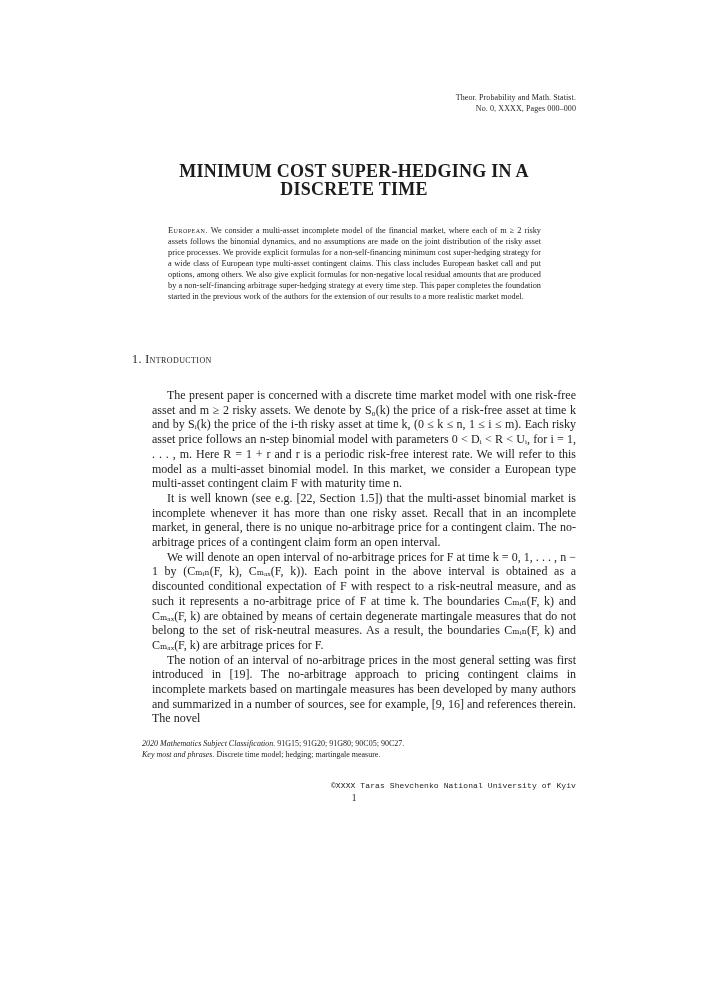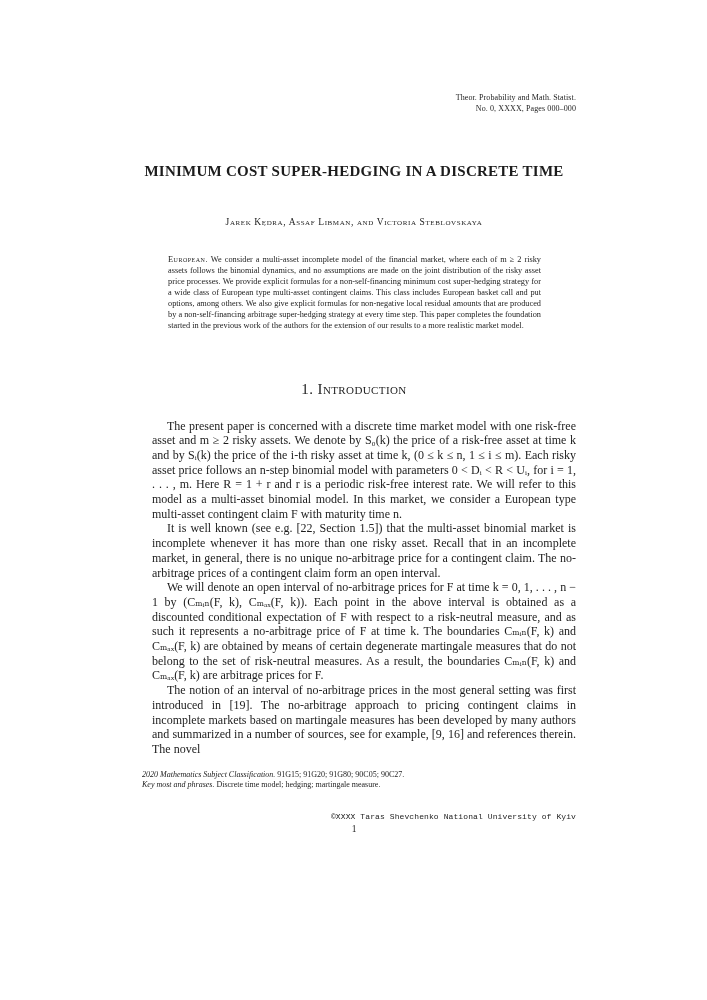--- a/index.html
+++ b/index.html
@@ -26,21 +26,21 @@
   .journal-header {
     margin-top: 93px;
     text-align: right;
     font-size: 8px;
     line-height: 10.5px;
     letter-spacing: 0.1px;
   }
   .paper-title {
     margin: 49px 0 0 0;
     text-align: center;
-    font-size: 15px;
+    font-size: 18px;
     font-weight: bold;
     line-height: 17.5px;
     letter-spacing: 0.25px;
   }
   .paper-title span { display: block; }
   .authors {
     margin-top: 36px;
     text-align: center;
     font-variant: small-caps;
     font-size: 9.5px;
@@ -51,22 +51,21 @@
     font-size: 8.3px;
     line-height: 11px;
     text-align: justify;
   }
   .abstract-label {
     font-variant: small-caps;
     letter-spacing: 0.5px;
   }
   .section-heading {
     margin: 50px 0 0 0;
-    text-align: center;
-    font-size: 15px;
+    font-size: 12px;
     font-weight: normal;
     font-variant: small-caps;
     letter-spacing: 0.4px;
   }
   .body-text {
     margin-top: 21px;
     font-size: 12px;
     line-height: 14.7px;
     text-align: justify;
     margin-left: 20px;
@@ -107,21 +106,20 @@
 
     <div class="journal-header">
       <div>Theor. Probability and Math. Statist.</div>
       <div>No. 0, XXXX, Pages 000–000</div>
     </div>
 
     <h1 class="paper-title">
       <span>MINIMUM COST SUPER-HEDGING IN A DISCRETE TIME</span>
     </h1>
 
-    <div class="authors">Jarek Kędra, Assaf Libman, and Victoria Steblovskaya</div>
 
     <div class="abstract">
       <span class="abstract-label">European.</span>
       <span>We consider a multi-asset incomplete model of the financial market, where each of m ≥ 2 risky assets follows the binomial dynamics, and no assumptions are made on the joint distribution of the risky asset price processes. We provide explicit formulas for a non-self-financing minimum cost super-hedging strategy for a wide class of European type multi-asset contingent claims. This class includes European basket call and put options, among others. We also give explicit formulas for non-negative local residual amounts that are produced by a non-self-financing arbitrage super-hedging strategy at every time step. This paper completes the foundation started in the previous work of the authors for the extension of our results to a more realistic market model.</span>
     </div>
 
     <h2 class="section-heading">1. Introduction</h2>
 
     <div class="body-text">
       <p>The present paper is concerned with a discrete time market model with one risk-free asset and m ≥ 2 risky assets. We denote by S₀(k) the price of a risk-free asset at time k and by Sᵢ(k) the price of the i-th risky asset at time k, (0 ≤ k ≤ n, 1 ≤ i ≤ m). Each risky asset price follows an n-step binomial model with parameters 0 &lt; Dᵢ &lt; R &lt; Uᵢ, for i = 1, . . . , m. Here R = 1 + r and r is a periodic risk-free interest rate. We will refer to this model as a multi-asset binomial model. In this market, we consider a European type multi-asset contingent claim F with maturity time n.</p>

